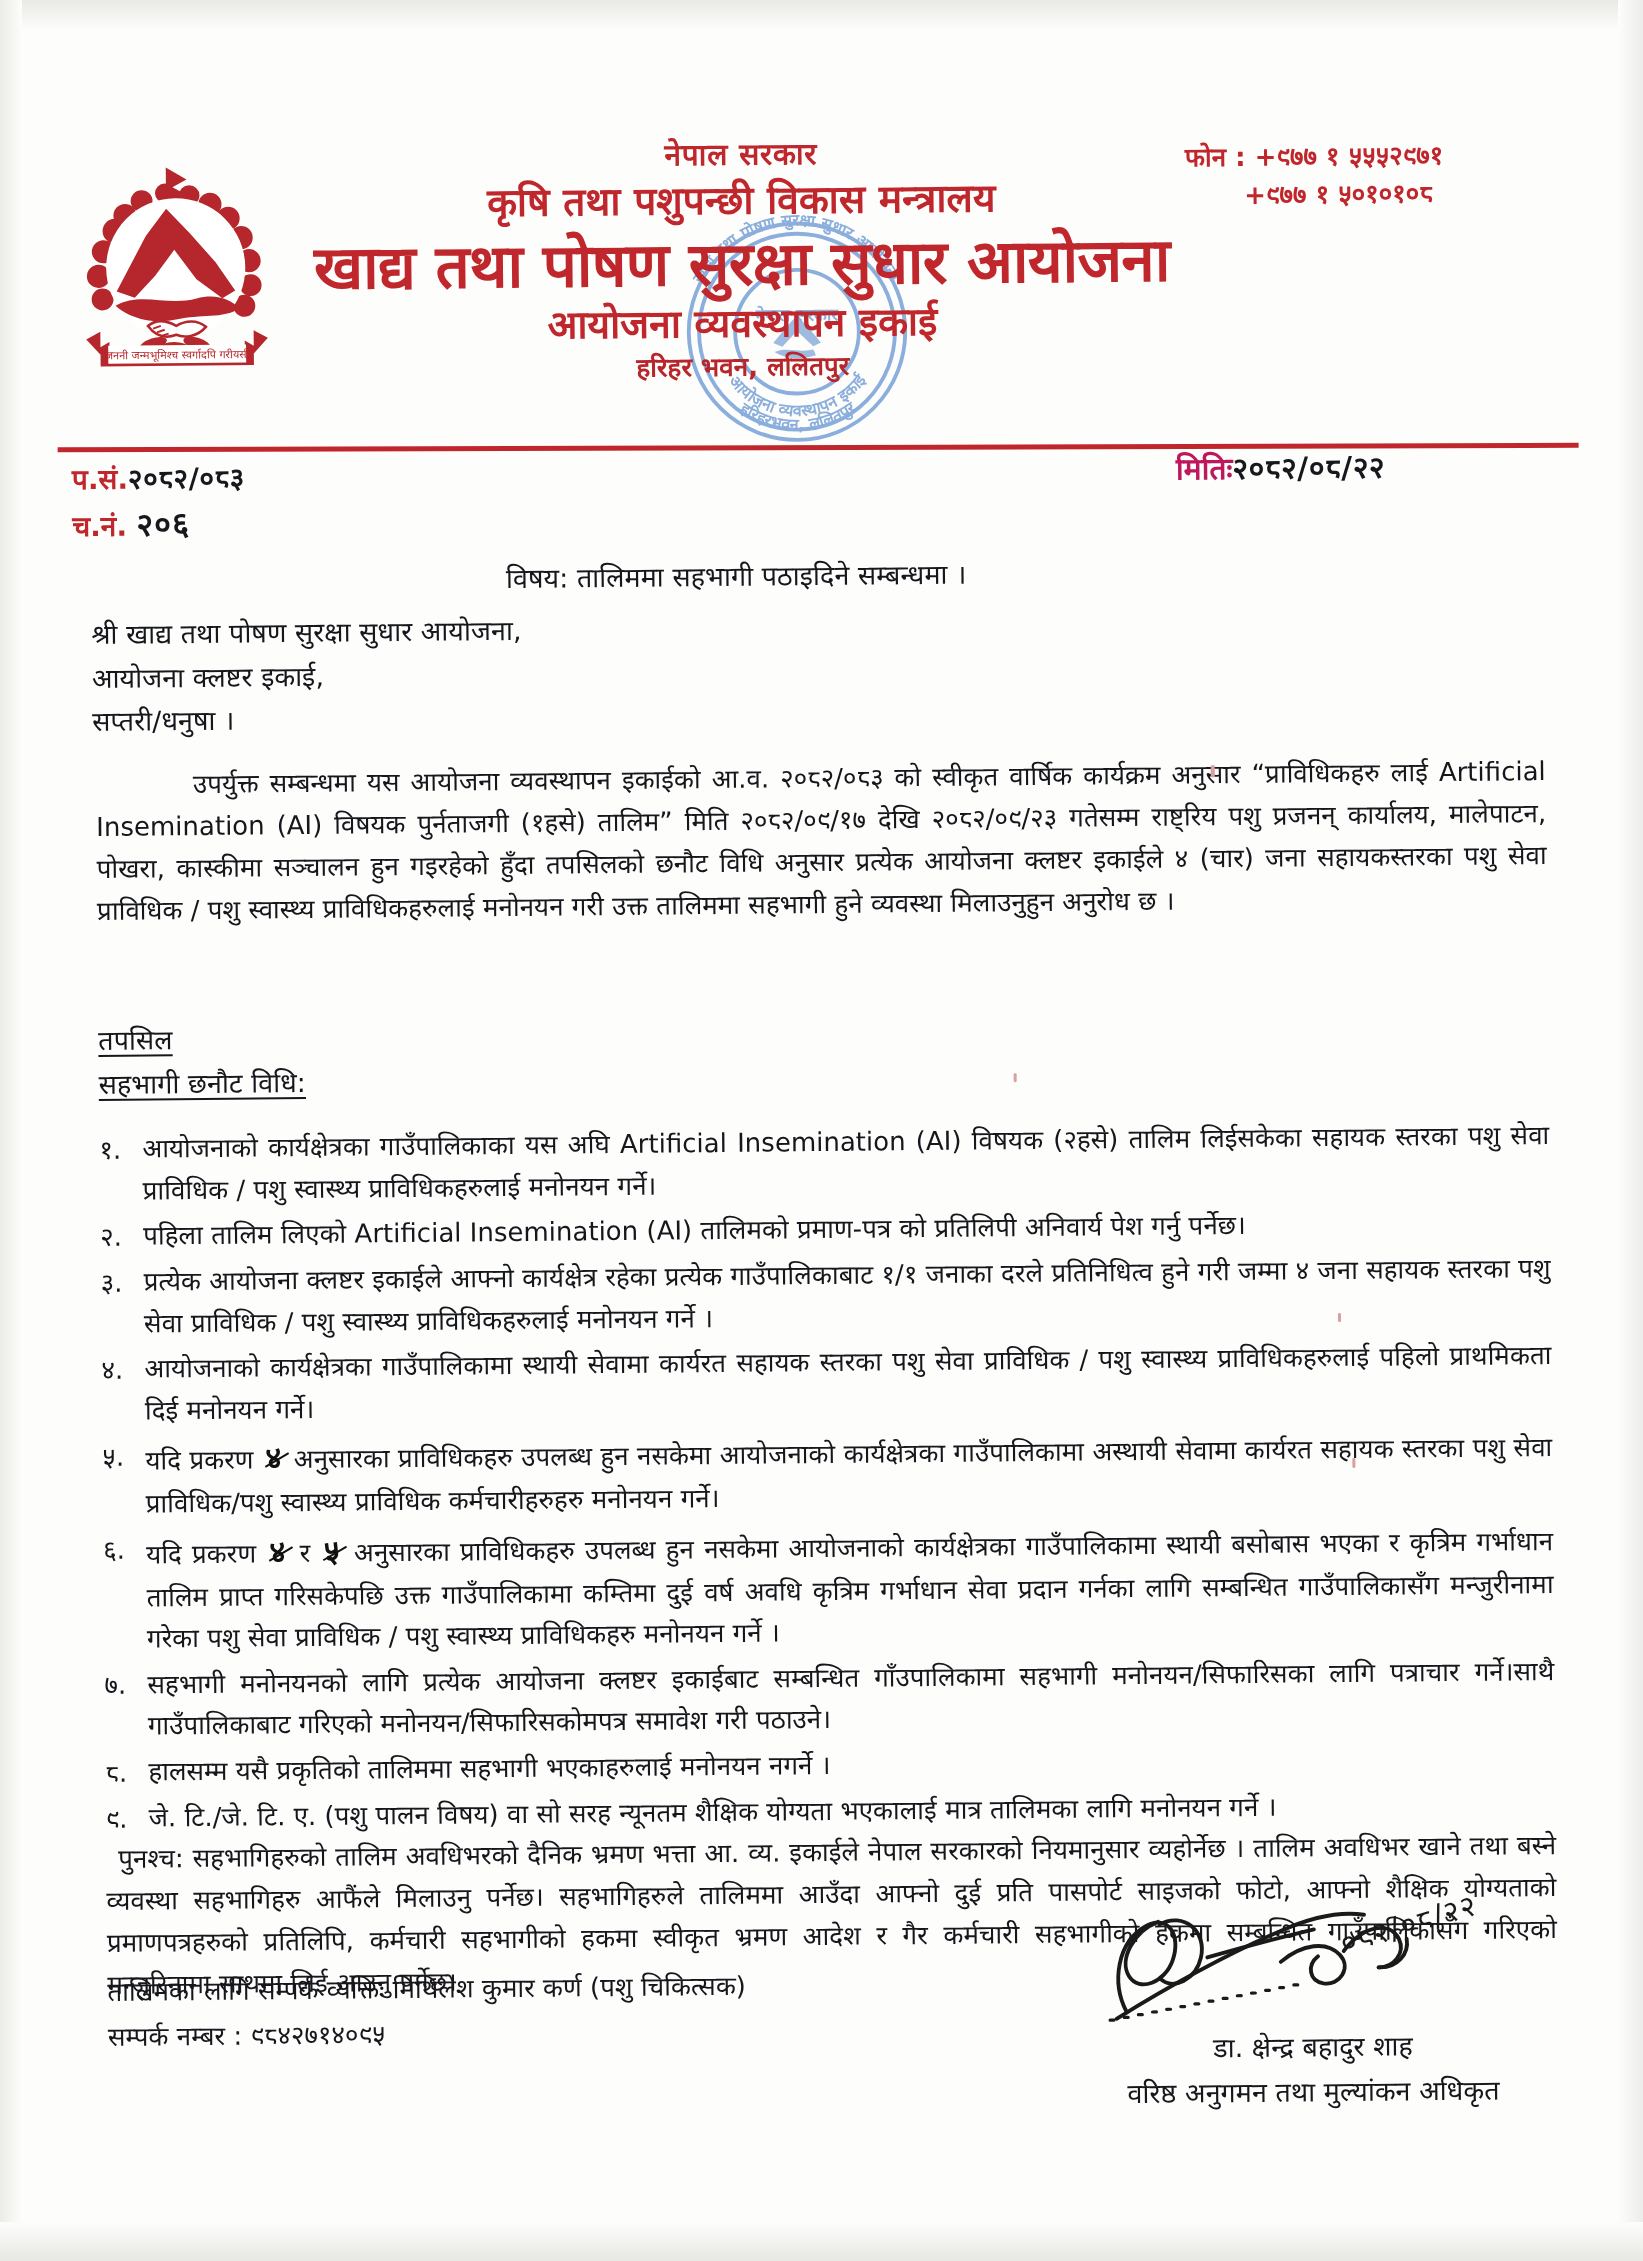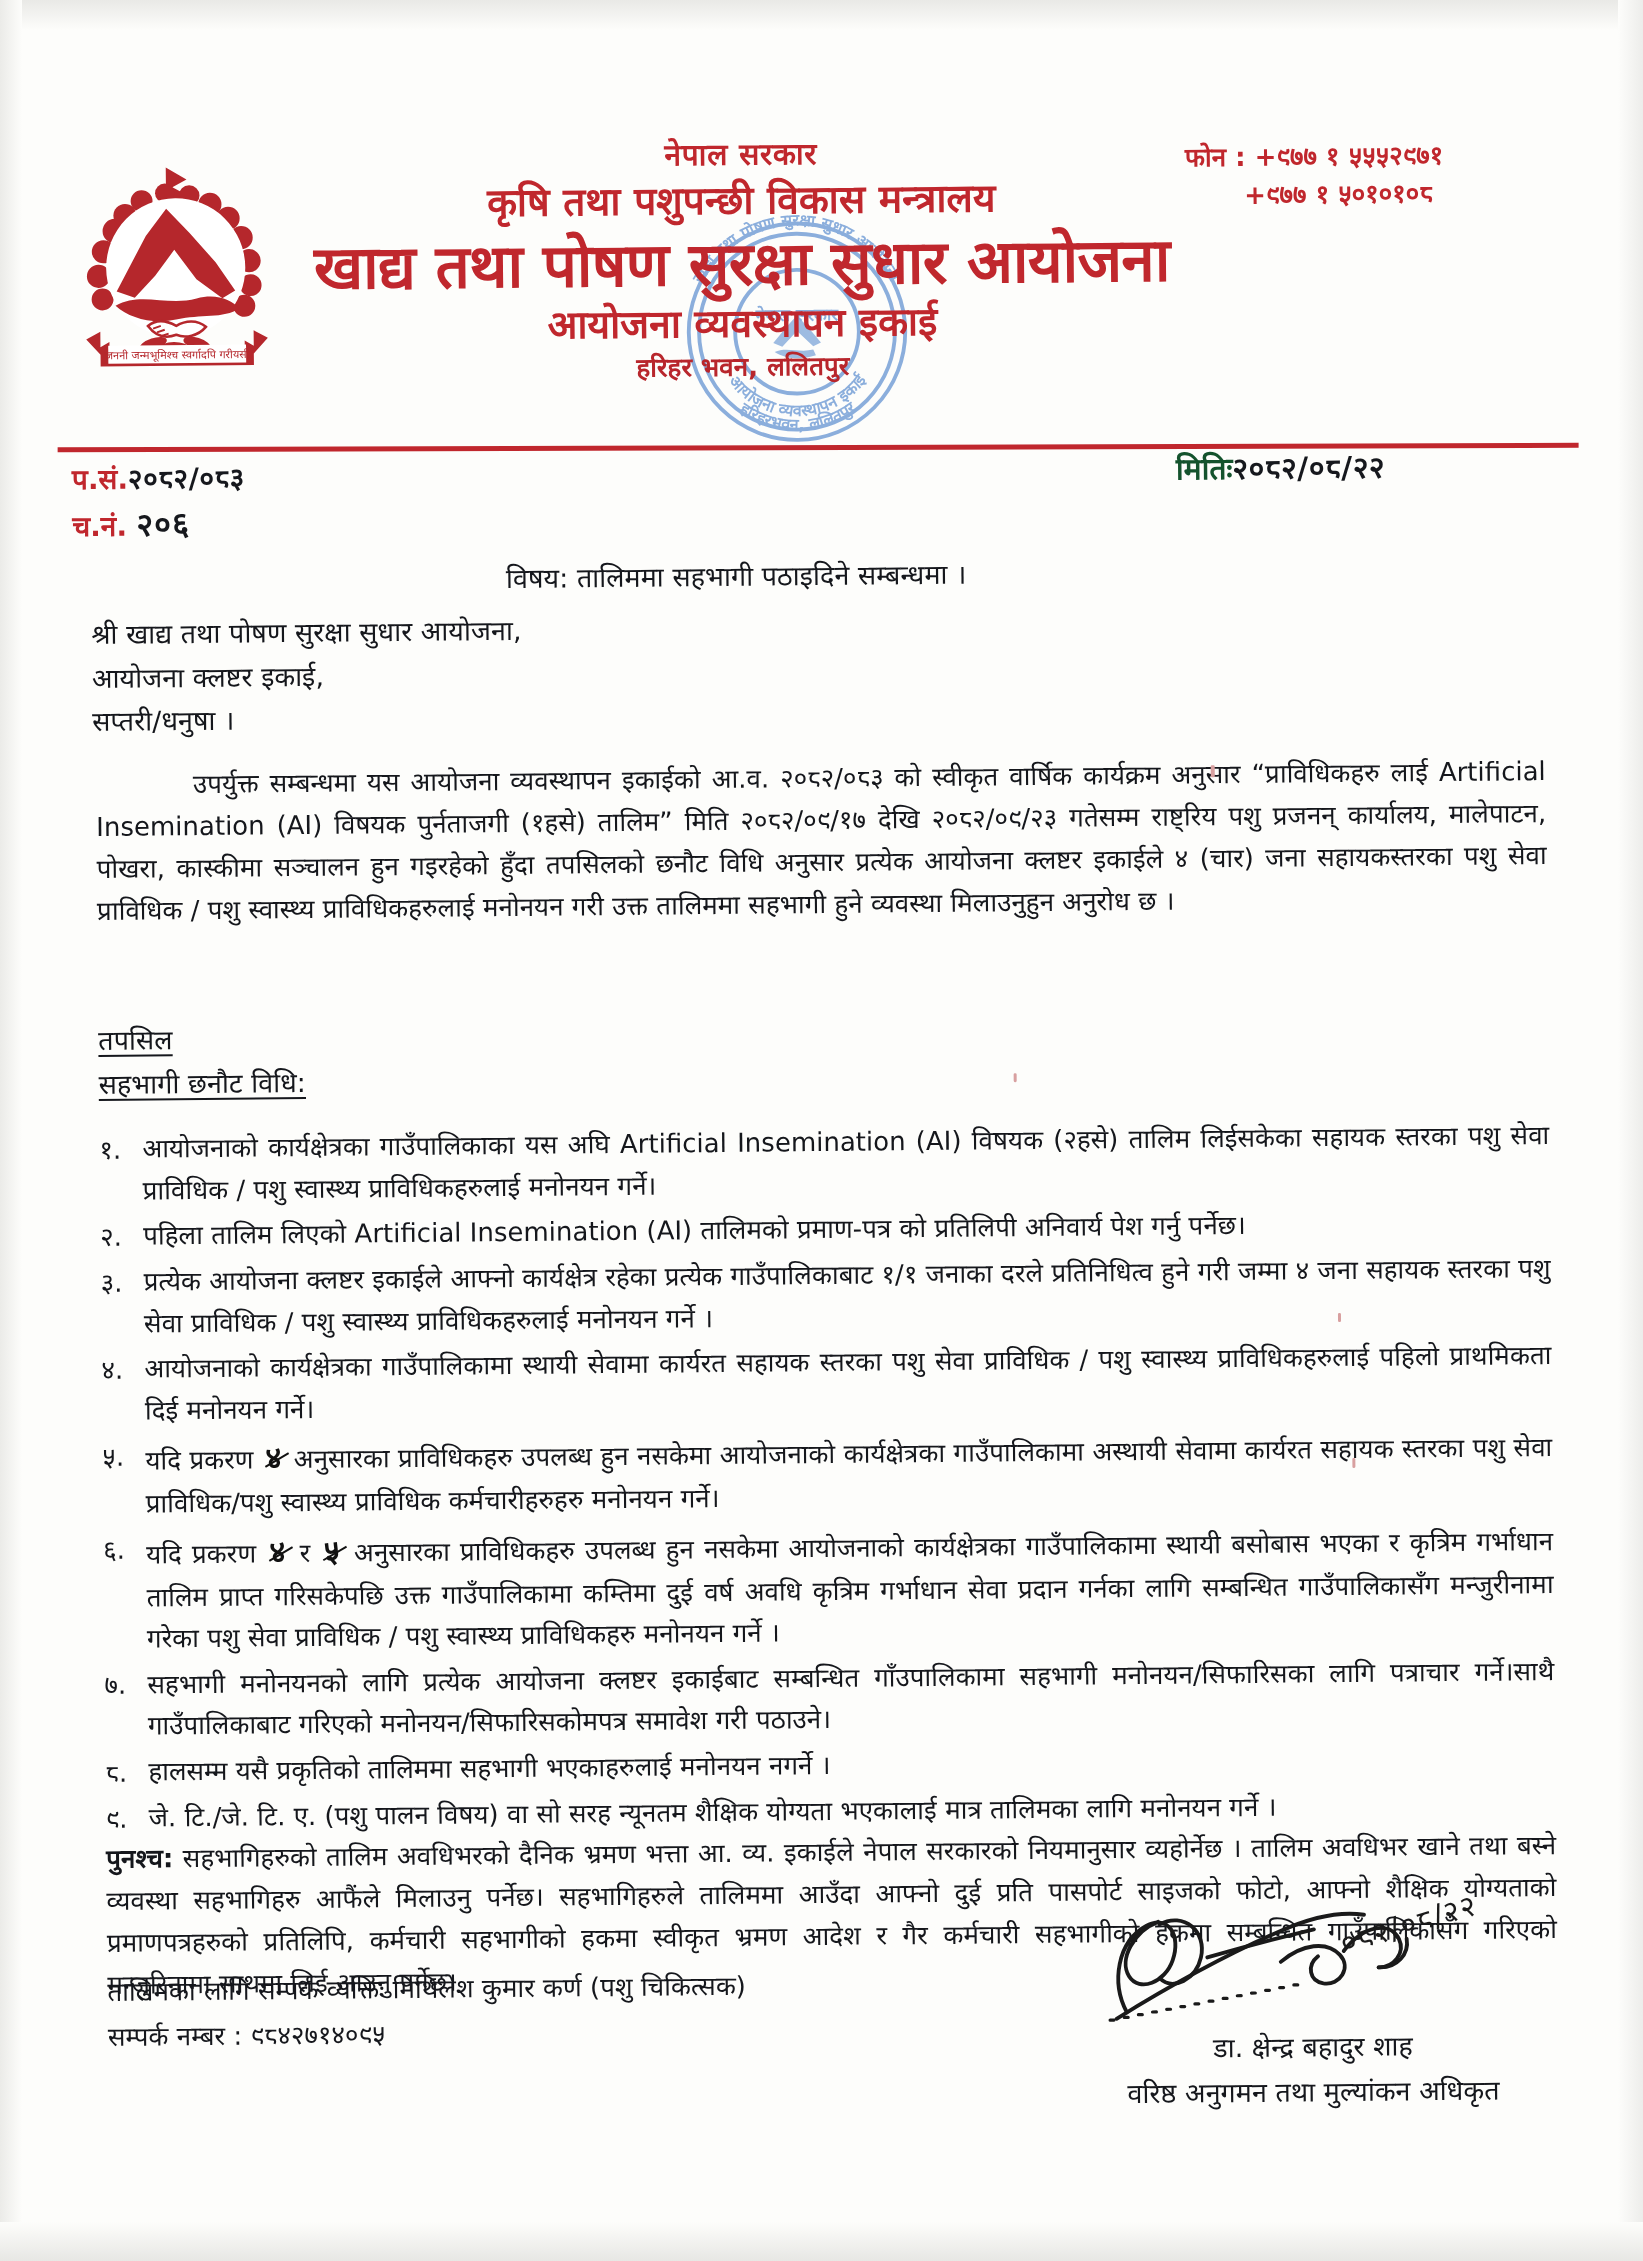--- a/index.html
+++ b/index.html
@@ -144,21 +144,21 @@
     transform: rotate(-1.1deg);
   }
 
   .date-block {
     position: absolute;
     left: 1180px; top: 451px;
     font-size: 30px;
     font-weight: 700;
     white-space: nowrap;
   }
-  .date-lbl { color: #14532d; }
+  .date-lbl { color: #be185d; }
   .date-val { color: #16181d; letter-spacing: 0.6px; }
 
   
   .subject {
     position: absolute;
     left: 509px; top: 556px;
     font-size: 27px;
     color: #15171c;
     white-space: nowrap;
   }
@@ -251,21 +251,21 @@
   .punascha {
     position: absolute;
     left: 97px; top: 1831px;
     width: 1450px;
     font-size: 26px;
     color: #15171c;
     line-height: 1.62;
     text-align: justify;
     text-justify: inter-word;
   }
-  .punascha .lead { font-weight: 700; }
+  .punascha .lead { font-weight: 400; margin-left: 12px; }
 
   
   .contact {
     position: absolute;
     left: 97px; top: 1963px;
     font-size: 26px;
     color: #15171c;
     line-height: 1.72;
   }
 

